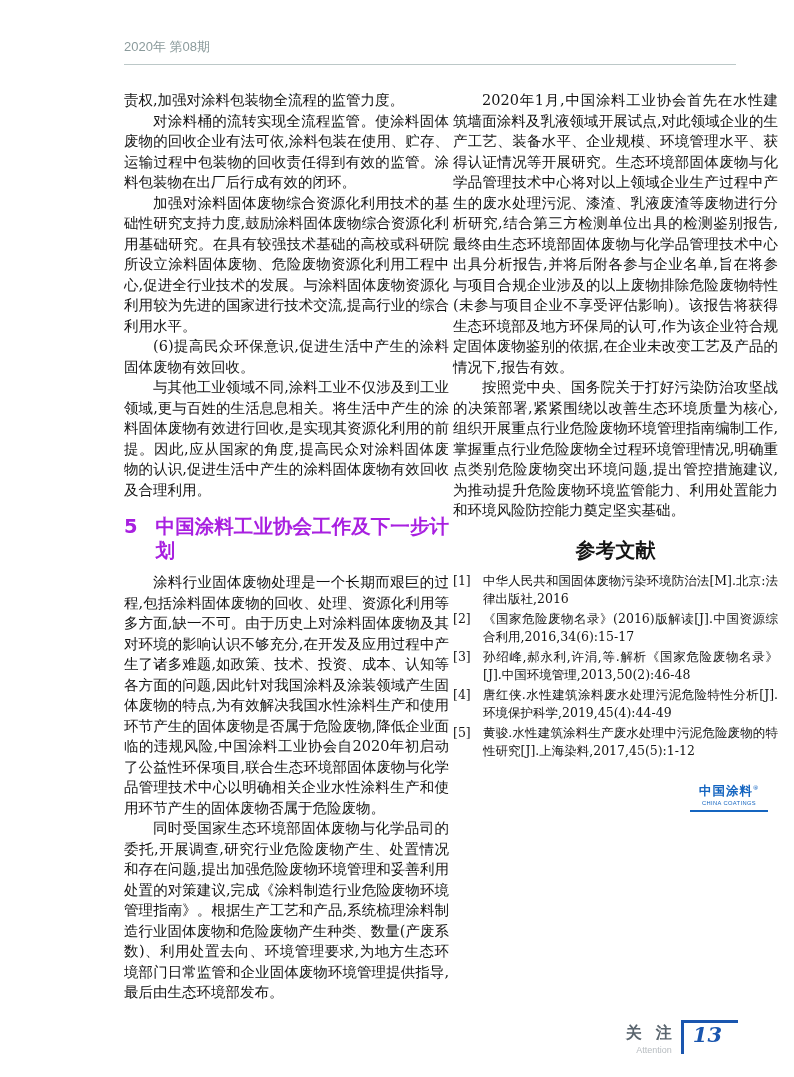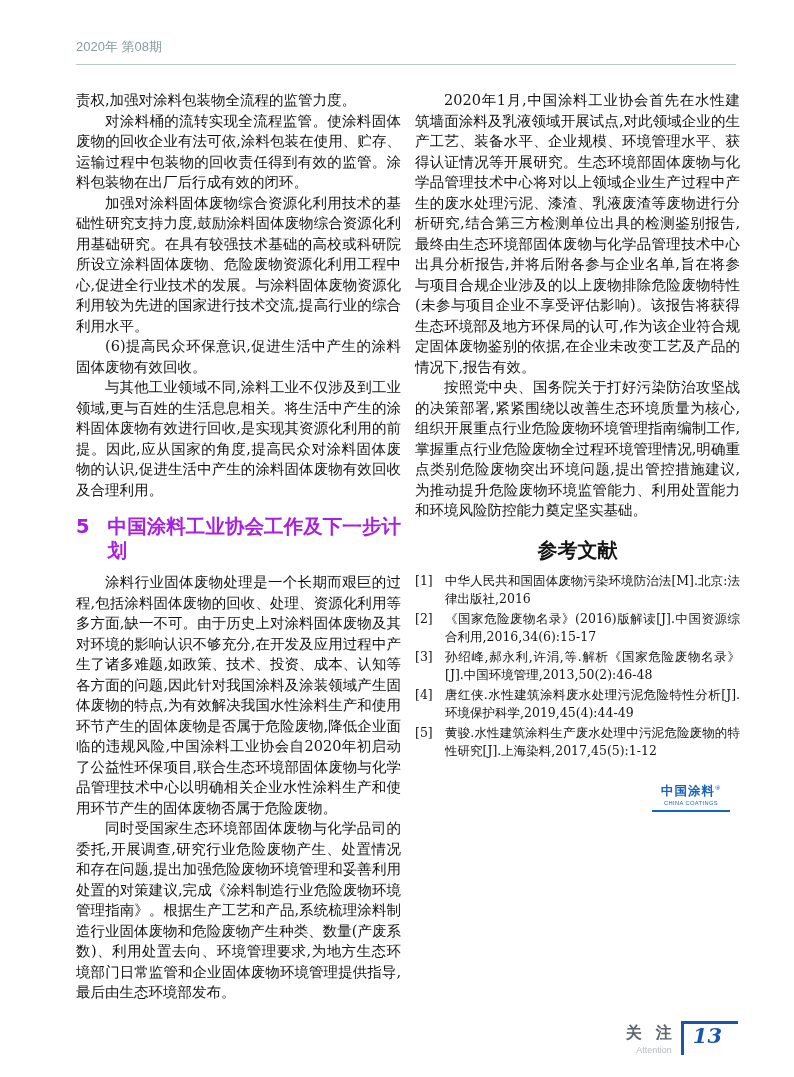--- a/index.html
+++ b/index.html
@@ -5,30 +5,31 @@
   html,body{margin:0;padding:0;background:#ffffff;}
   body{
     width:794px;height:1077px;position:relative;overflow:hidden;
     font-family:"DejaVu Serif","Liberation Serif",serif;
     color:#151515;
   }
   .page{
     position:absolute;inset:0;
     padding:38px 58px 17px 76px;
     box-sizing:border-box;
+    margin-left:48px;
   }
   
   .header{
     display:flex;justify-content:space-between;align-items:flex-end;
     font-family:"Liberation Sans","DejaVu Sans",sans-serif;
     font-size:13px;color:#8b9b9c;
     padding-bottom:8px;border-bottom:1px solid #bcc8c8;
   }
   
-  .columns{display:flex;gap:14px;margin-top:25px;}
+  .columns{display:flex;gap:4px;margin-top:25px;}
   .col{width:325px;flex:0 0 325px;text-align:justify;}
   .col p{
     margin:0;font-size:14.5px;line-height:20.5px;color:#141414;
     text-justify:inter-character;
   }
   .col p.indent{text-indent:2em;}
   
   .sec-heading{
     display:flex;align-items:baseline;
     margin:15px 0 9px 0;
@@ -63,21 +64,21 @@
   .logo-cn sup{font-size:7px;}
   .logo-en{
     font-family:"Liberation Sans","DejaVu Sans",sans-serif;
     font-size:8px;transform:scale(0.72);transform-origin:center top;
     color:#1565c0;letter-spacing:0.5px;white-space:nowrap;margin-top:0px;
   }
   .logo-rule{height:2px;background:#1565c0;margin-top:1px;}
   
   .footer{
     position:absolute;right:56px;bottom:22px;
-    display:flex;align-items:flex-end;gap:9px;
+    display:flex;align-items:center;gap:9px;
   }
   .footer-words{text-align:right;padding-top:4px;}
   .footer-cn{
     font-family:"DejaVu Sans","Liberation Sans",sans-serif;
     font-size:16px;font-weight:bold;color:#5a656e;
     letter-spacing:14px;margin-right:-14px;
   }
   .footer-en{
     font-family:"Liberation Sans","DejaVu Sans",sans-serif;
     font-size:9px;color:#b7bcc0;margin-top:1px;

